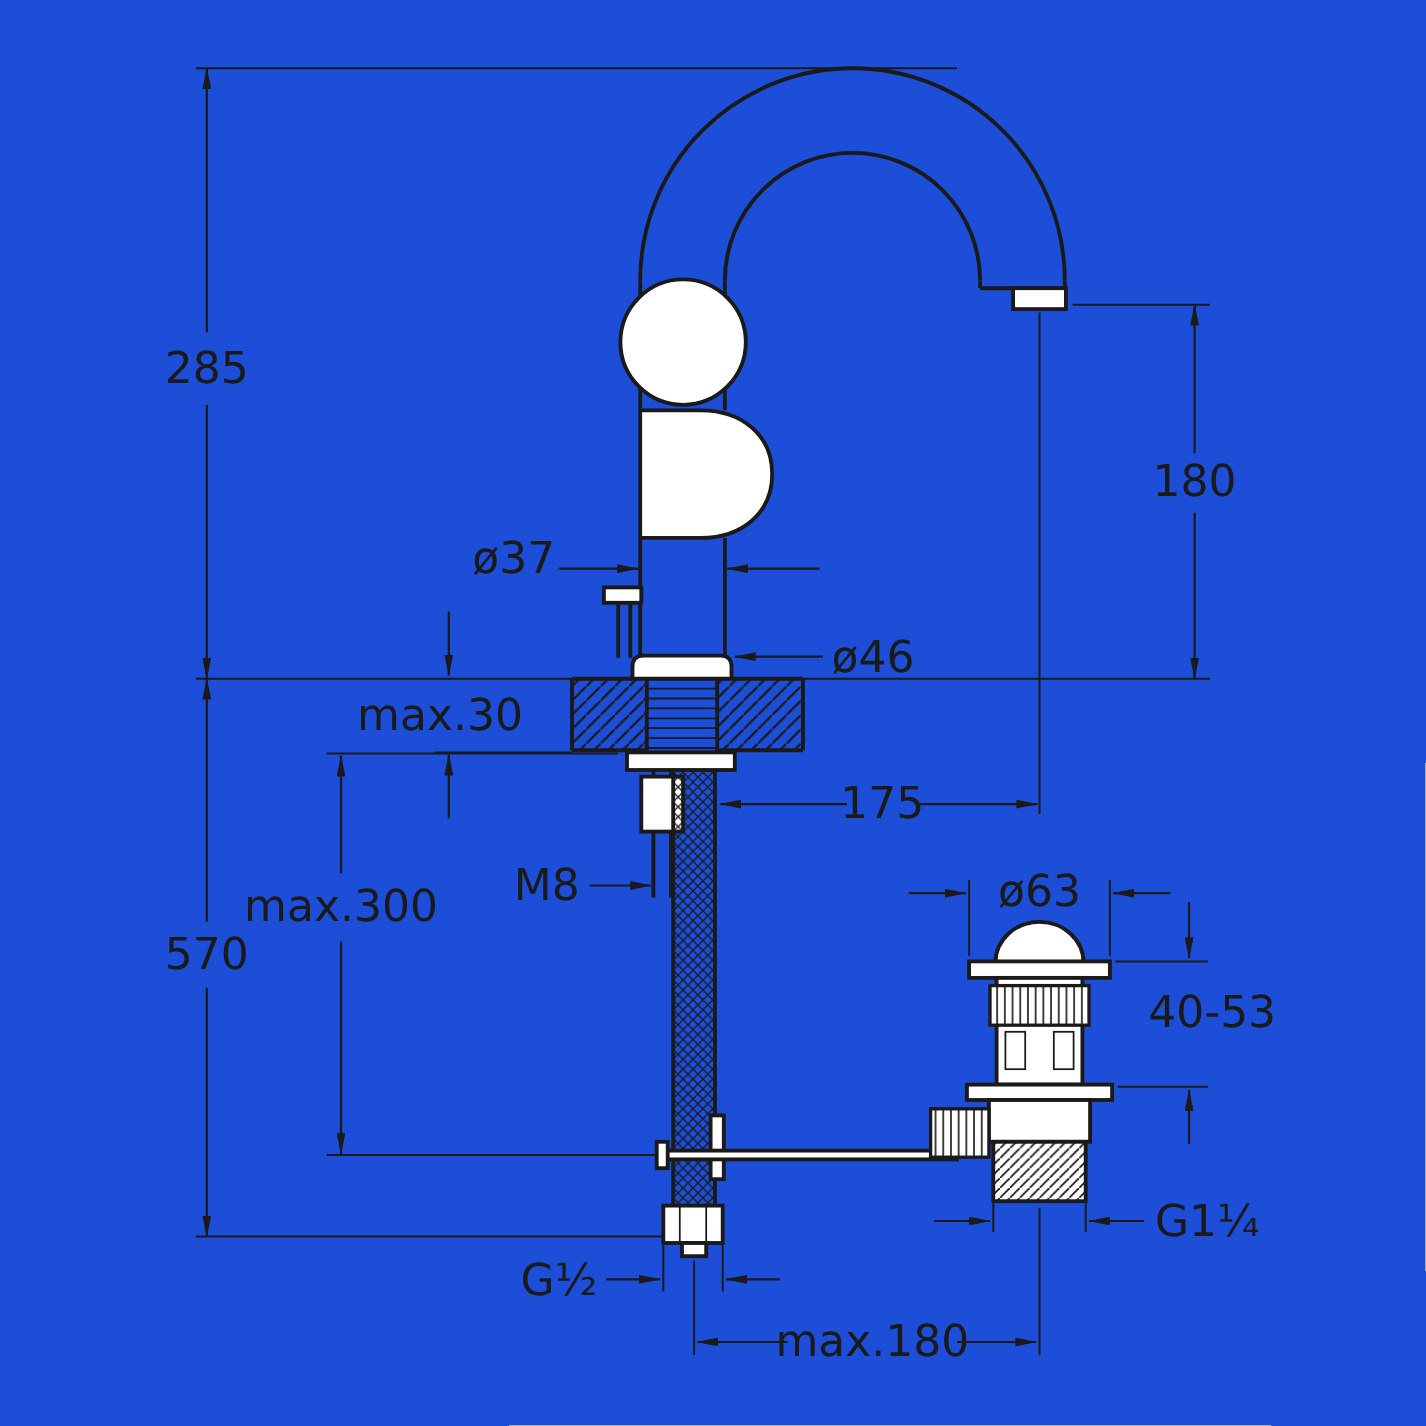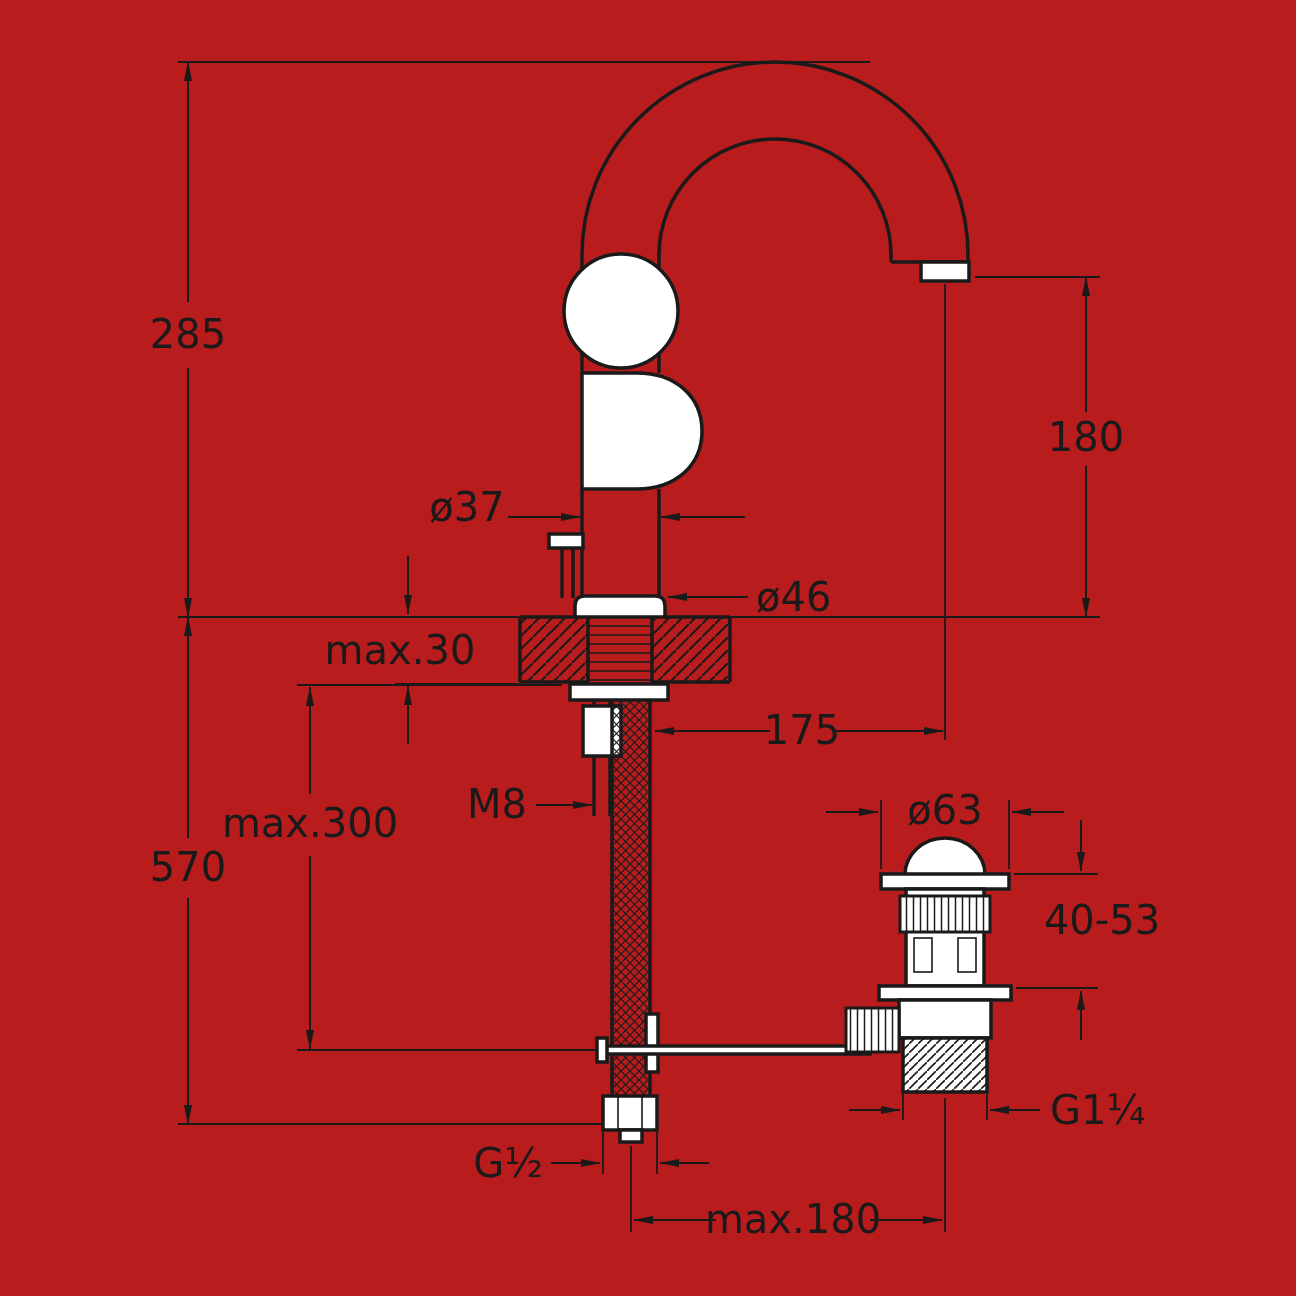--- a/index.html
+++ b/index.html
@@ -1,16 +1,16 @@
 <!DOCTYPE html>
 <html><head>
 <meta charset="utf-8">
 <style>
   html,body{margin:0;padding:0;background:#ffffff;}
-  .stage{width:1296px;height:1296px;background:#b91c1c;position:relative;font-family:"DejaVu Sans",sans-serif;}
+  .stage{width:1296px;height:1296px;background:#1d4ed8;position:relative;font-family:"DejaVu Sans",sans-serif;}
   .ln{stroke:#1a1a1a;stroke-width:3.5;fill:none;stroke-linecap:butt;}
   .fillw{fill:#ffffff;stroke:#1a1a1a;stroke-width:3.5;}
   .dim{stroke:#1a1a1a;stroke-width:2;fill:none;}
   .thin{stroke:#1a1a1a;stroke-width:1.8;fill:none;}
   .detail{stroke:#1a1a1a;stroke-width:1.6;fill:none;}
   .dtxt{font-family:"DejaVu Sans",sans-serif;font-size:40px;fill:#1a1a1a;}
 </style>
 </head>
 <body>
 

